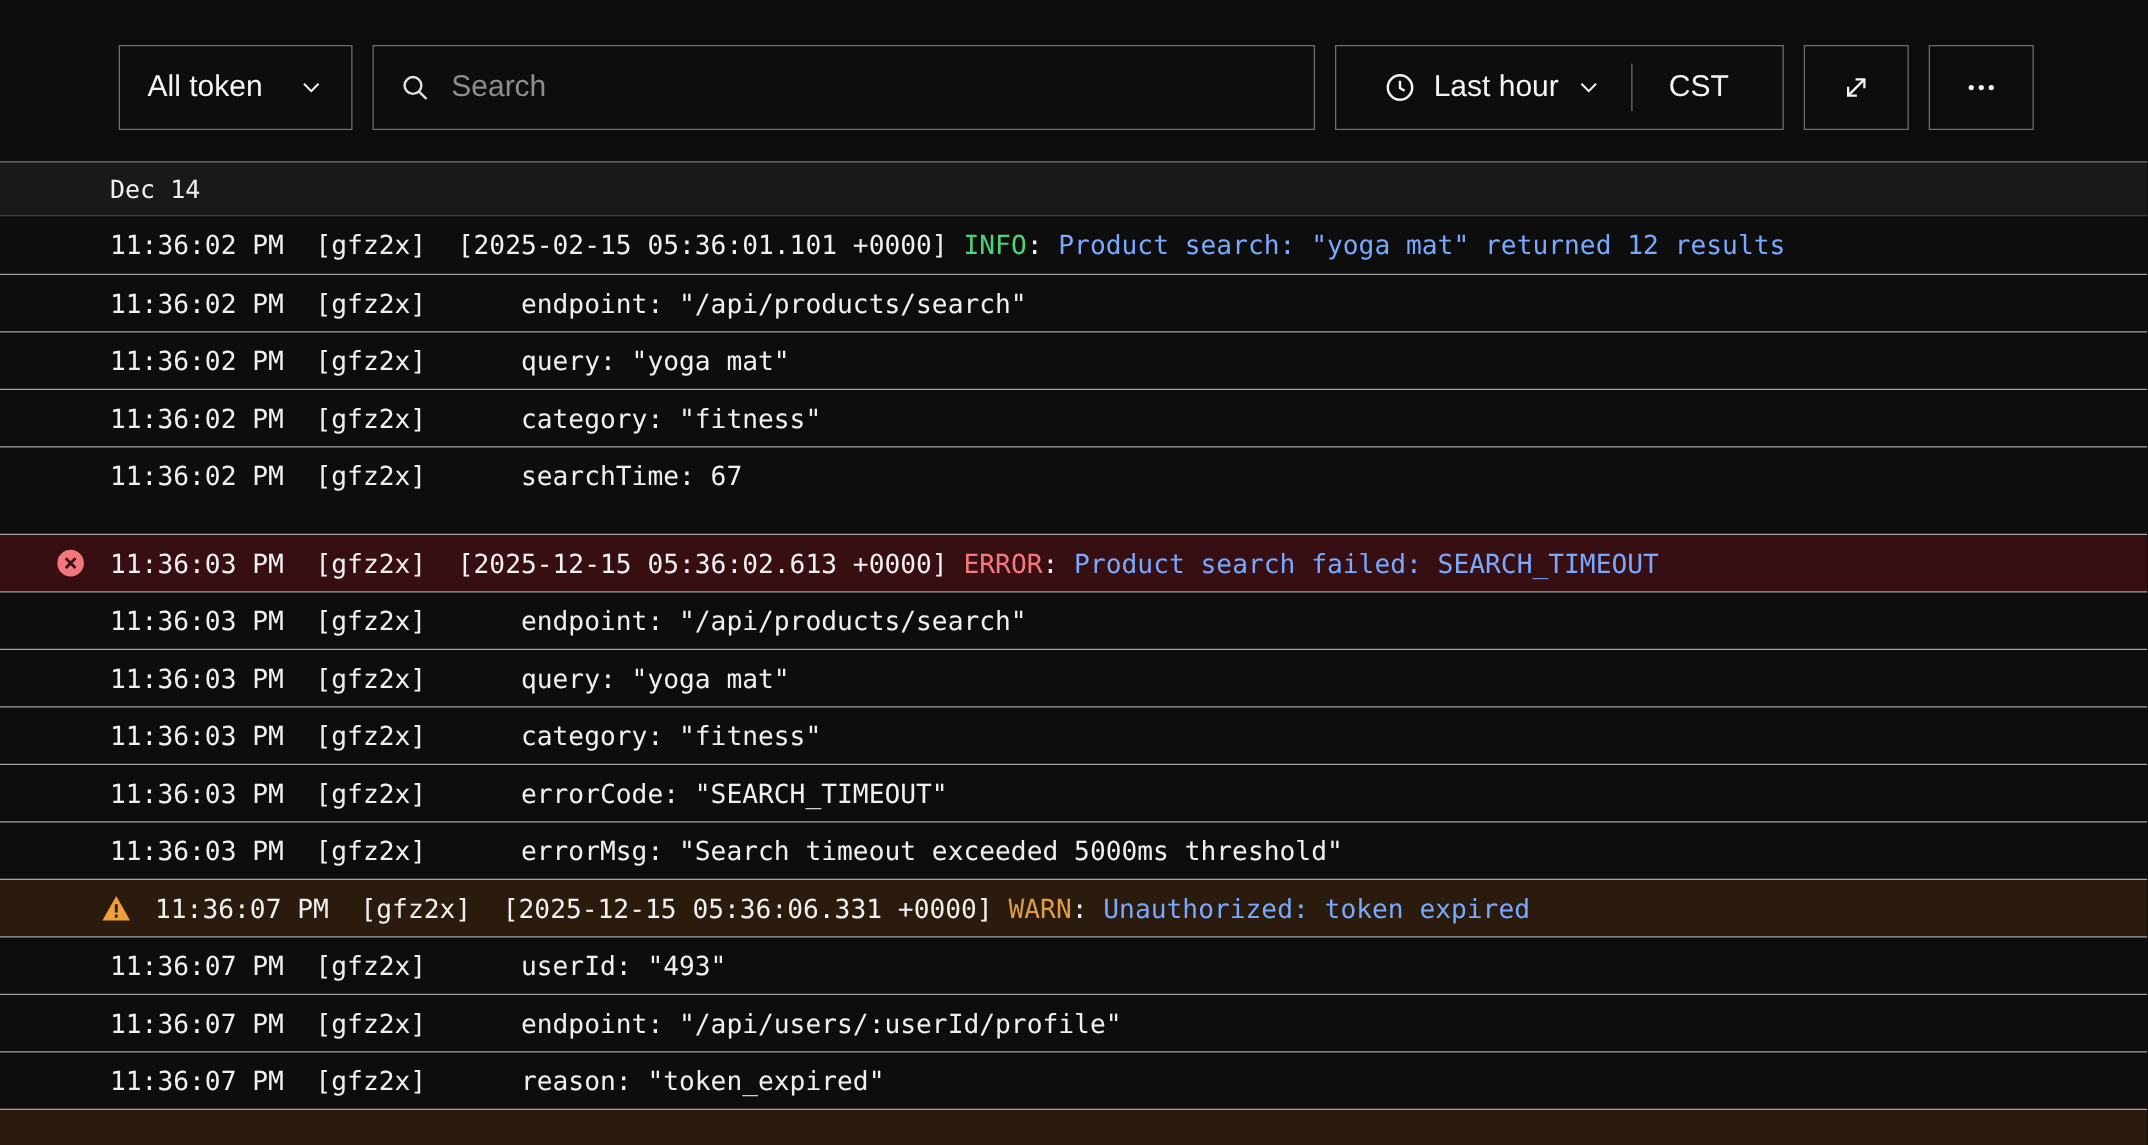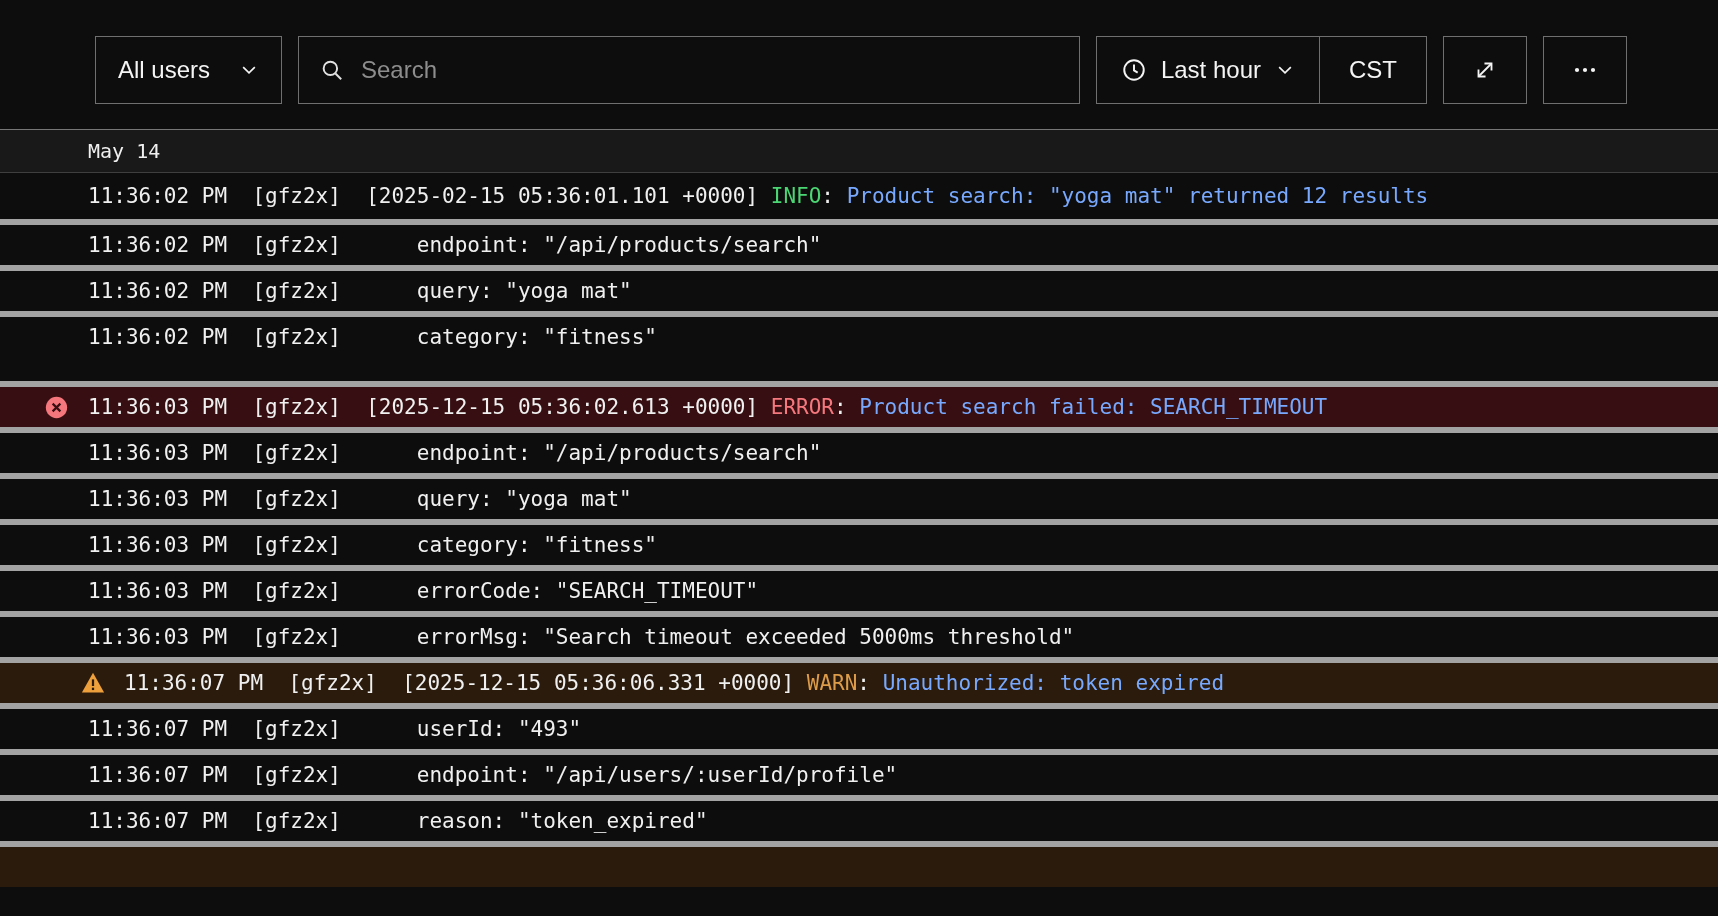--- a/index.html
+++ b/index.html
@@ -22,60 +22,60 @@
     display:flex; align-items:center; color:#f4f4f4;
     font-family:"Liberation Sans", sans-serif; font-size:24px;
   }
   .filter { width:187px; justify-content:space-between; padding:0 22px; cursor:pointer; }
   .searchbox { flex:1; padding:4px 20px; gap:16px; }
   .searchbox input {
     flex:1; background:transparent; border:none; outline:none;
     color:#f4f4f4; font-family:"Liberation Sans", sans-serif; font-size:24px;
   }
   .searchbox input::placeholder { color:#8d8d8d; }
-  .timegroup { padding:0;justify-content:flex-end; }
+  .timegroup { padding:14px;justify-content:flex-end; }
   .time-range { display:flex; align-items:center; gap:14px; padding:0 24px; height:100%; cursor:pointer; }
   .vdivider { width:1px; height:100%; background:#6f6f6f; flex:none; }
   .tz { display:flex; align-items:center; padding:0 29px; height:100%; cursor:pointer; }
   .icon-btn { width:84px; justify-content:center; cursor:pointer; }
   .icn { display:inline-flex; flex:none; }
 
   
   .date-band {
     height:44px; flex:none; background:#191919;
     border-top:1px solid #767676; border-bottom:1px solid #3f3f3f;
     display:flex; align-items:center; padding-left:88px;
     font-family:"DejaVu Sans Mono", monospace; font-size:20px; color:#f0f0f0;
   }
 
   
   .log-list { flex:1; overflow:hidden; }
   .log-row {
     height:46px; display:flex; align-items:center;
     font-family:"DejaVu Sans Mono", monospace; font-size:21px; color:#f0f0f0;
   }
-  .log-row + .log-row { border-top:6px solid #a3a3a3; }
+  .log-row + .log-row { border-top:1px solid #a3a3a3; }
   .log-row.error { background:var(--c-errorRowBg);margin-top:24px; }
   .log-row.warn, .log-row.partial { background:var(--c-warnRowBg);padding-left:36px; }
   .gutter { width:88px; flex:none; display:flex; align-items:center; padding-left:45px; }
   .line { white-space:pre; }
   .lvl-info  { color:var(--c-info);text-align:right; }
   .lvl-error { color:var(--c-error); }
   .lvl-warn  { color:var(--c-warn); }
   .t-msg     { color:var(--c-message); }
 </style>
 </head>
 <body>
 
 <div class="app">
 
   <header class="toolbar">
 
     <div class="ctl filter">
-      <span>All users</span>
+      <span>All token</span>
       <span class="icn">
         <svg width="20" height="20" viewBox="0 0 24 24" fill="none" stroke="#f4f4f4" stroke-width="2">
             <path d="M5 8.5 L12 15.5 L19 8.5"></path>
           </svg>
       </span>
     </div>
 
     <div class="ctl searchbox">
       <span class="icn">
         <svg width="26" height="26" viewBox="0 0 24 24" fill="none" stroke="#e2e2e2" stroke-width="1.8">
@@ -123,39 +123,43 @@
             <circle cx="6" cy="14" r="2.1"></circle>
             <circle cx="14" cy="14" r="2.1"></circle>
             <circle cx="22" cy="14" r="2.1"></circle>
           </svg>
       </span>
     </div>
 
   </header>
 
   <div class="date-band">
-    <span>May 14</span>
+    <span>Dec 14</span>
   </div>
 
   <div class="log-list" id="log-list">
       <div class="log-row info">
         <span class="gutter"></span>
         <span class="line"><span class="t-time">11:36:02 PM</span><span>  </span><span class="t-tag">[gfz2x]</span><span>  </span><span class="t-dt">[2025-02-15 05:36:01.101 +0000]</span><span> </span><span class="lvl-info">INFO</span><span>: </span><span class="t-msg">Product search: "yoga mat" returned 12 results</span></span>
       </div>
       <div class="log-row">
         <span class="gutter"></span>
         <span class="line"><span class="t-time">11:36:02 PM</span><span>  </span><span class="t-tag">[gfz2x]</span><span>  </span><span class="t-detail">    endpoint: "/api/products/search"</span></span>
       </div>
       <div class="log-row">
         <span class="gutter"></span>
         <span class="line"><span class="t-time">11:36:02 PM</span><span>  </span><span class="t-tag">[gfz2x]</span><span>  </span><span class="t-detail">    query: "yoga mat"</span></span>
       </div>
       <div class="log-row">
         <span class="gutter"></span>
         <span class="line"><span class="t-time">11:36:02 PM</span><span>  </span><span class="t-tag">[gfz2x]</span><span>  </span><span class="t-detail">    category: "fitness"</span></span>
+      </div>
+      <div class="log-row">
+        <span class="gutter"></span>
+        <span class="line"><span class="t-time">11:36:02 PM</span><span>  </span><span class="t-tag">[gfz2x]</span><span>  </span><span class="t-detail">    searchTime: 67</span></span>
       </div>
       <div class="log-row error">
         <span class="gutter">
           <svg width="23" height="23" viewBox="0 0 16 16">
             <circle cx="8" cy="8" r="7.4" fill="#f4777d"></circle>
             <path d="M5.3 5.3 L10.7 10.7 M10.7 5.3 L5.3 10.7" stroke="#370f12" stroke-width="1.5"></path>
           </svg>
         </span>
         <span class="line"><span class="t-time">11:36:03 PM</span><span>  </span><span class="t-tag">[gfz2x]</span><span>  </span><span class="t-dt">[2025-12-15 05:36:02.613 +0000]</span><span> </span><span class="lvl-error">ERROR</span><span>: </span><span class="t-msg">Product search failed: SEARCH_TIMEOUT</span></span>
       </div>

